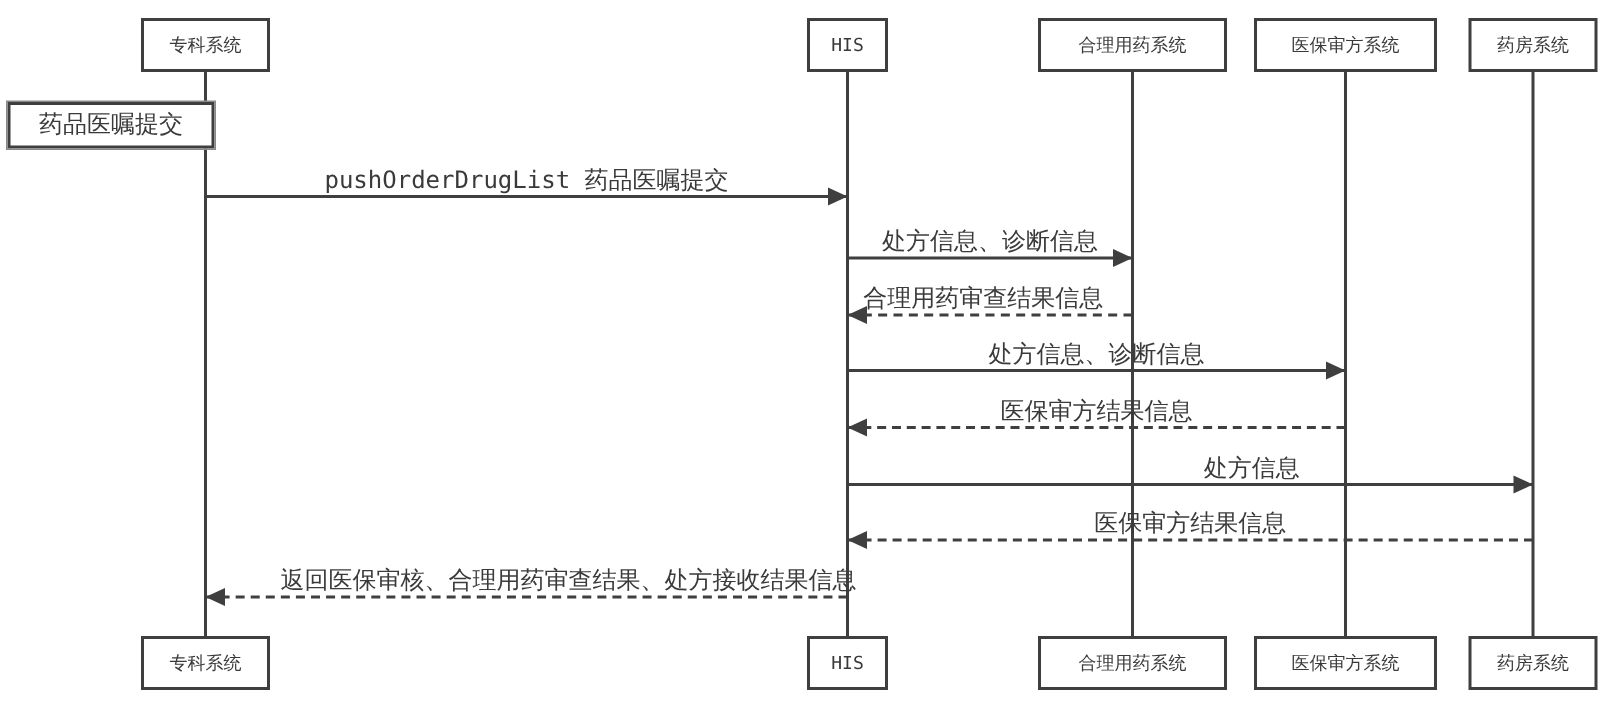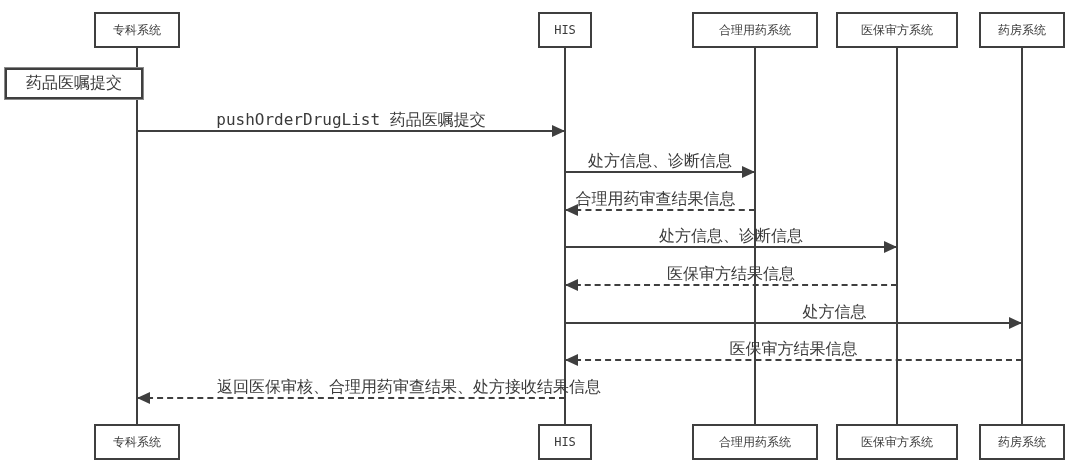--- a/index.html
+++ b/index.html
@@ -110,21 +110,21 @@
       <div class="arrow-head left" style="left: 565px; top: 279px;"></div>
       <div class="message-label" style="left: 565px; width: 332px; top: 264px;">医保审方结果信息</div>
       <div class="message-line solid" style="left: 565px; top: 322px; width: 457px;"></div>
       <div class="arrow-head right" style="left: 1009px; top: 317px;"></div>
       <div class="message-label" style="left: 565px; width: 539px; top: 302px;">处方信息</div>
       <div class="message-line dashed" style="left: 565px; top: 359px; width: 457px;"></div>
       <div class="arrow-head left" style="left: 565px; top: 354px;"></div>
       <div class="message-label" style="left: 565px; width: 457px; top: 339px;">医保审方结果信息</div>
       <div class="message-line dashed" style="left: 137px; top: 397px; width: 428px;"></div>
       <div class="arrow-head left" style="left: 137px; top: 392px;"></div>
-      <div class="message-label" style="left: 149px; width: 428px; top: 377px; padding-left: 46px;">返回医保审核、合理用药审查结果、处方接收结果信息</div>
+      <div class="message-label" style="left: 119px; width: 428px; top: 377px; padding-left: 46px;">返回医保审核、合理用药审查结果、处方接收结果信息</div>
     </div>
   <div id="actors-layer">
       <div class="actor-box" style="left: 94px; top: 12px; width: 86px; height: 36px;">
         <span>专科系统</span>
       </div>
       <div class="actor-box" style="left: 94px; top: 424px; width: 86px; height: 36px;">
         <span>专科系统</span>
       </div>
       <div class="actor-box" style="left: 538px; top: 12px; width: 54px; height: 36px;">
         <span>HIS</span>

